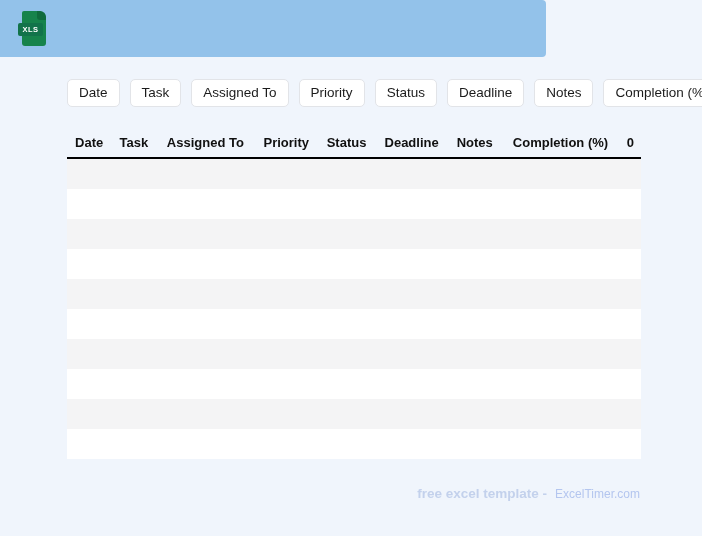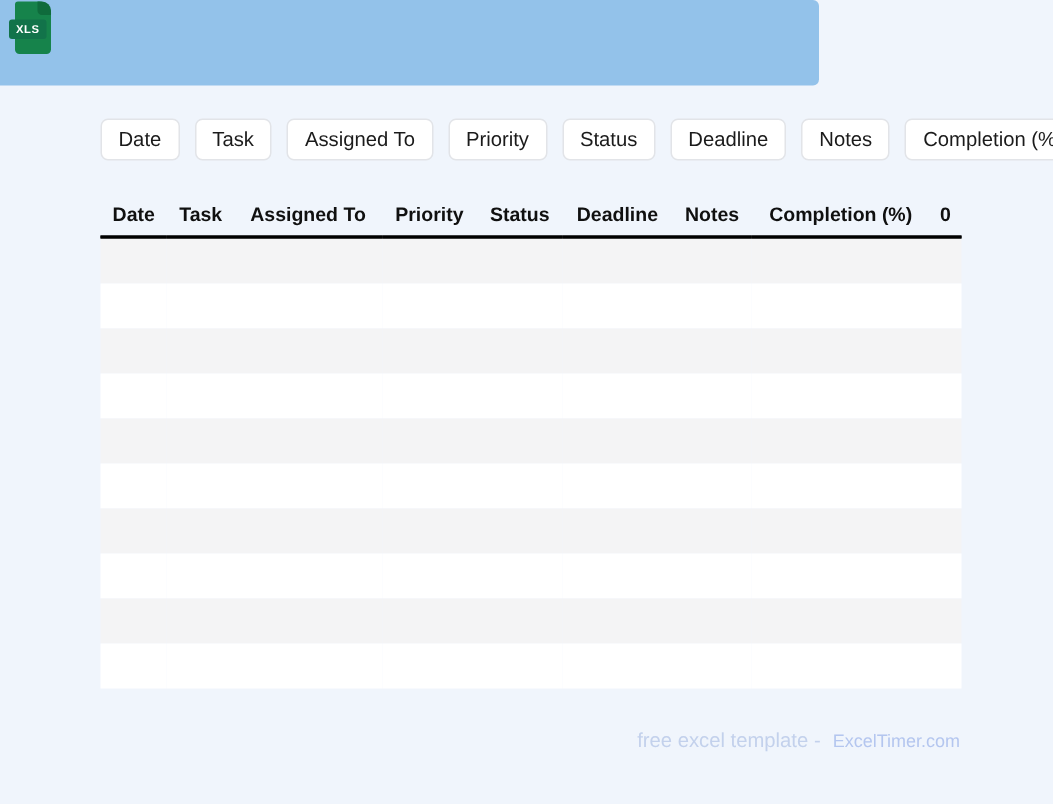--- a/index.html
+++ b/index.html
@@ -18,22 +18,23 @@
   
   .banner {
     position: absolute;
     left: 0;
     top: 0;
     width: 546px;
     height: 57px;
     background: #93c2ea;
     border-radius: 0 4px 4px 0;
     display: flex;
+    align-items: center;
     box-sizing: border-box;
-    padding-left: 6px;
+    padding-left: 18px;
   }
   .xls-icon {
     position: relative;
     width: 30px;
     height: 38px;
     flex: 0 0 auto;
     margin-right: 14px;
   }
   .xls-icon .sheet {
     position: absolute;
@@ -140,21 +141,21 @@
     right: 62px;
     top: 486px;
     display: flex;
     align-items: baseline;
     gap: 8px;
     white-space: nowrap;
   }
   .footer .f-lead {
     color: #c3d1ec;
     font-size: 13.5px;
-    font-weight: 400;
+    font-weight: 700;
   }
   .footer .f-brand {
     color: #b4c6ef;
     font-size: 12px;
     font-weight: normal;
   }
 </style>
 </head>
 <body>
 

